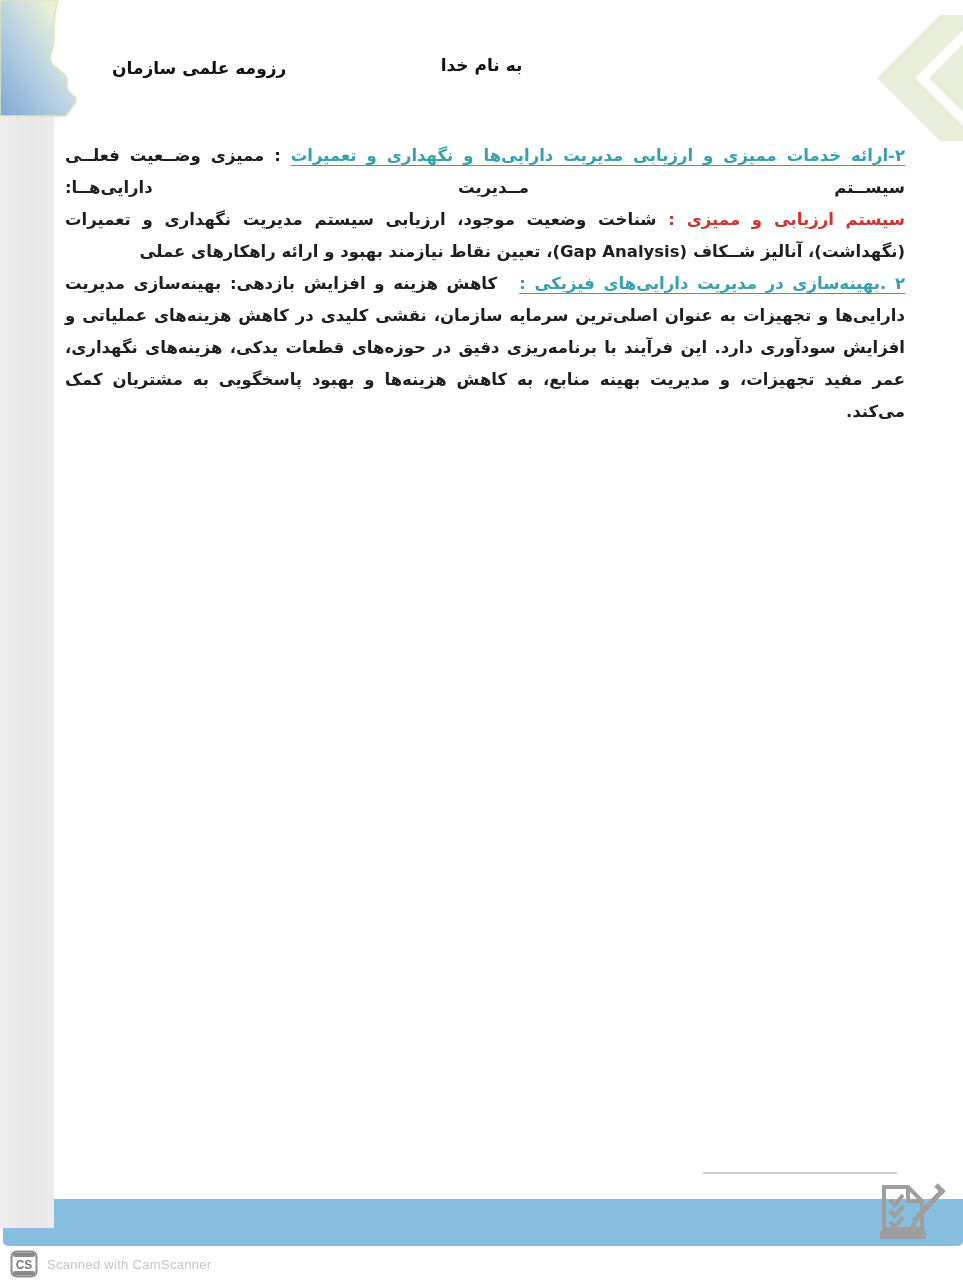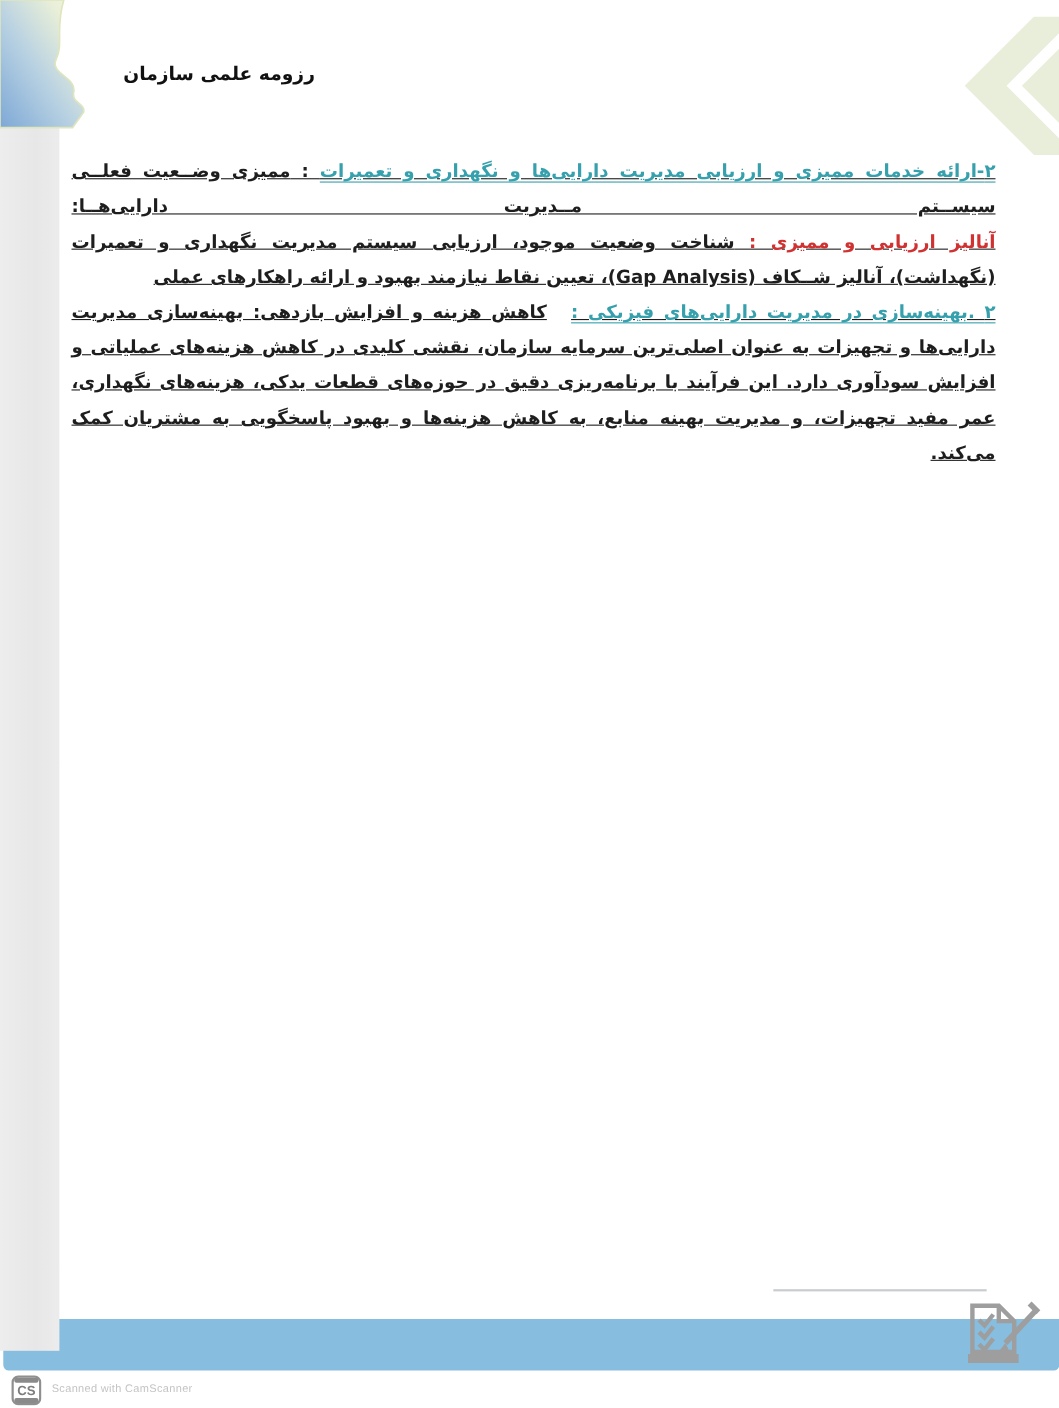--- a/index.html
+++ b/index.html
@@ -29,33 +29,33 @@
     font-weight:bold;font-size:17px;color:#111;z-index:4;
   }
   .hdr-left{
     position:absolute;left:112px;top:58px;font-weight:bold;font-size:17px;
     color:#111;z-index:4;
   }
   
   .content{
     position:absolute;top:140px;left:65px;right:58px;direction:rtl;
     text-align:justify;font-size:16.5px;line-height:32px;font-weight:bold;
-    color:#1e1e1e;z-index:4;text-decoration:underline;
+    color:#1e1e1e;z-index:4;
   }
   .content p{margin:0;}
   .p-lead{text-align:justify;text-align-last:justify;}
   .teal{color:#36a0ac;text-decoration:underline;text-underline-offset:4px;}
   .red{color:#d03232;}
   .sec2{margin-top:26px;}
   .after-gap{margin-left:22px;}
   
   .cs-logo{position:absolute;left:10px;top:1250px;z-index:4;}
   .cs-text{
     position:absolute;left:47px;top:1257px;z-index:4;
-    font-family:"Liberation Sans",sans-serif;font-size:10px;
+    font-family:"Liberation Sans",sans-serif;font-size:13px;
     color:#c4c4c4;letter-spacing:.3px;
   }
 </style>
 </head>
 <body>
 
 <div class="page">
 
   <svg class="corner-decor" width="96" height="118" viewBox="0 0 96 118" aria-hidden="true">
     <defs>
@@ -69,28 +69,29 @@
     <path d="M0,0 H58 C50,26 58,40 51,54 C45,67 70,70 67,84 C65,94 78,94 76,102 L66,116 H0 Z" fill="url(#g1)" stroke="#dfe5bd" stroke-width="1.5"></path>
   </svg>
 
   <div class="side-strip"></div>
 
   <svg class="chevrons" width="118" height="130" viewBox="0 0 118 130" aria-hidden="true">
     <path d="M95,0 L32,63 L95,126 L118,126 L118,111 L70,63 L118,15 L118,0 Z" fill="#e9eedb"></path>
     <path d="M118,29 L84,63 L118,97 Z" fill="#e9eedb"></path>
   </svg>
 
+  <div class="hdr-center">به نام خدا</div>
   <div class="hdr-left">رزومه علمی سازمان</div>
 
   <div class="content">
 
     <p class="p-lead"><span class="teal">۲-ارائه خدمات ممیزی و ارزیابی مدیریت دارایی‌ها و نگهداری و تعمیرات</span><span> : </span><span>ممیزی وضــعیت فعلــی سیســتم مــدیریت دارایی‌هــا:</span></p>
 
 
-    <p><span class="red">آنالیز ارزیابی و ممیزی :</span> <span>شناخت وضعیت موجود، ارزیابی سیستم مدیریت نگهداری و تعمیرات (نگهداشت)، آنالیز شــکاف (Gap Analysis)، تعیین نقاط نیازمند بهبود و ارائه راهکارهای عملی</span></p>
+    <p><span class="red">سیستم ارزیابی و ممیزی :</span> <span>شناخت وضعیت موجود، ارزیابی سیستم مدیریت نگهداری و تعمیرات (نگهداشت)، آنالیز شــکاف (Gap Analysis)، تعیین نقاط نیازمند بهبود و ارائه راهکارهای عملی</span></p>
 
     <p class="sec2"><span class="teal after-gap">۲ .بهینه‌سازی در مدیریت دارایی‌های فیزیکی :</span><span>کاهش هزینه و افزایش بازدهی: بهینه‌سازی مدیریت دارایی‌ها و تجهیزات به عنوان اصلی‌ترین سرمایه سازمان، نقشی کلیدی در کاهش هزینه‌های عملیاتی و افزایش سودآوری دارد. این فرآیند با برنامه‌ریزی دقیق در حوزه‌های قطعات یدکی، هزینه‌های نگهداری، عمر مفید تجهیزات، و مدیریت بهینه منابع، به کاهش هزینه‌ها و بهبود پاسخگویی به مشتریان کمک می‌کند.</span></p>
 
   </div>
 
   <div class="scan-line"></div>
 
   <div class="bottom-bar"></div>
 
   <svg class="doc-pencil" width="74" height="70" viewBox="0 0 74 70" aria-hidden="true">

